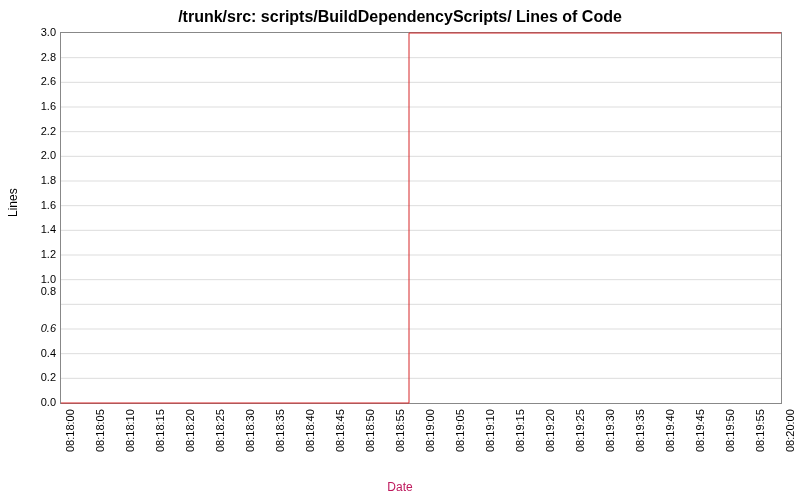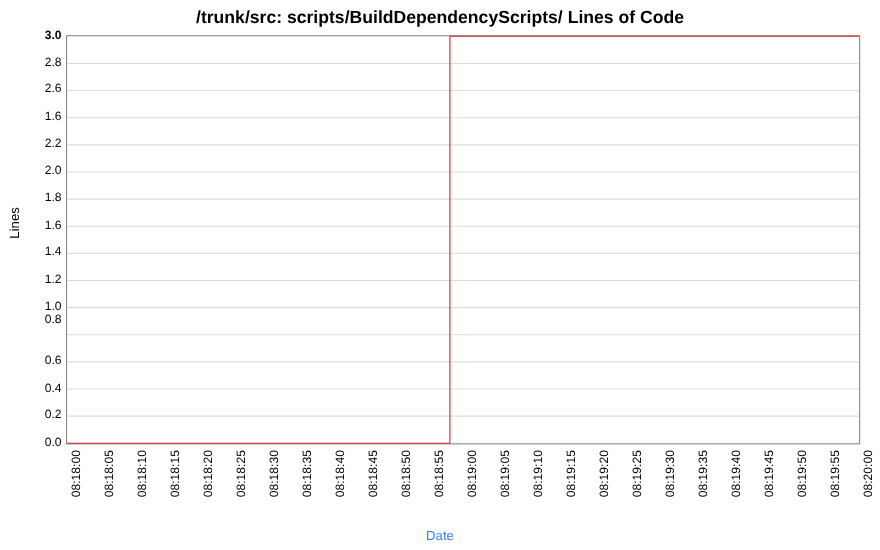--- a/index.html
+++ b/index.html
@@ -50,21 +50,21 @@
     font-size: 12px;
     color: #000;
   }
   .xlabel {
     position: absolute;
     bottom: 6px;
     left: 0;
     width: 100%;
     text-align: center;
     font-size: 12px;
-    color: #3b82f6;
+    color: #be185d;
   }
   .xtick {
     position: absolute;
     font-size: 11px;
     color: #000;
     transform: rotate(-90deg);
     transform-origin: left top;
     white-space: nowrap;
     top: 452px;
   }
@@ -104,33 +104,33 @@
           <line x1="0" x2="720" y1="24.666666666666686" y2="24.666666666666686" stroke="#ddd" stroke-width="1"></line>
         </g>
       <polyline id="data-line" fill="none" stroke="#d62728" stroke-width="1" points="0,370 348,370 348,0 720,0"></polyline>
     </svg>
   </div>
 
   <div id="yticks">
       <div class="ytick" style="top: 402px;">0.0</div>
       <div class="ytick" style="top: 377.333px;">0.2</div>
       <div class="ytick" style="top: 352.667px;">0.4</div>
-      <div class="ytick" style="top: 328px;">0.6</div>
+      <div class="ytick" style="top: 328px; font-style: italic;">0.6</div>
       <div class="ytick" style="top: 291px;">0.8</div>
       <div class="ytick" style="top: 278.667px;">1.0</div>
       <div class="ytick" style="top: 254px;">1.2</div>
       <div class="ytick" style="top: 229.333px;">1.4</div>
       <div class="ytick" style="top: 204.667px;">1.6</div>
       <div class="ytick" style="top: 180px; text-align: right;">1.8</div>
       <div class="ytick" style="top: 155.333px;">2.0</div>
       <div class="ytick" style="top: 130.667px;">2.2</div>
       <div class="ytick" style="top: 106px;">1.6</div>
       <div class="ytick" style="top: 81.3333px;">2.6</div>
       <div class="ytick" style="top: 56.6667px; text-align: right;">2.8</div>
-      <div class="ytick" style="top: 32px; font-weight: bold;">3.0</div>
+      <div class="ytick" style="top: 32px;">3.0</div>
     </div>
   <div id="xticks">
       <div class="xtick" style="left: 64px;">08:18:00</div>
       <div class="xtick" style="left: 94px;">08:18:05</div>
       <div class="xtick" style="left: 124px;">08:18:10</div>
       <div class="xtick" style="left: 154px;">08:18:15</div>
       <div class="xtick" style="left: 184px;">08:18:20</div>
       <div class="xtick" style="left: 214px;">08:18:25</div>
       <div class="xtick" style="left: 244px;">08:18:30</div>
       <div class="xtick" style="left: 274px;">08:18:35</div>

